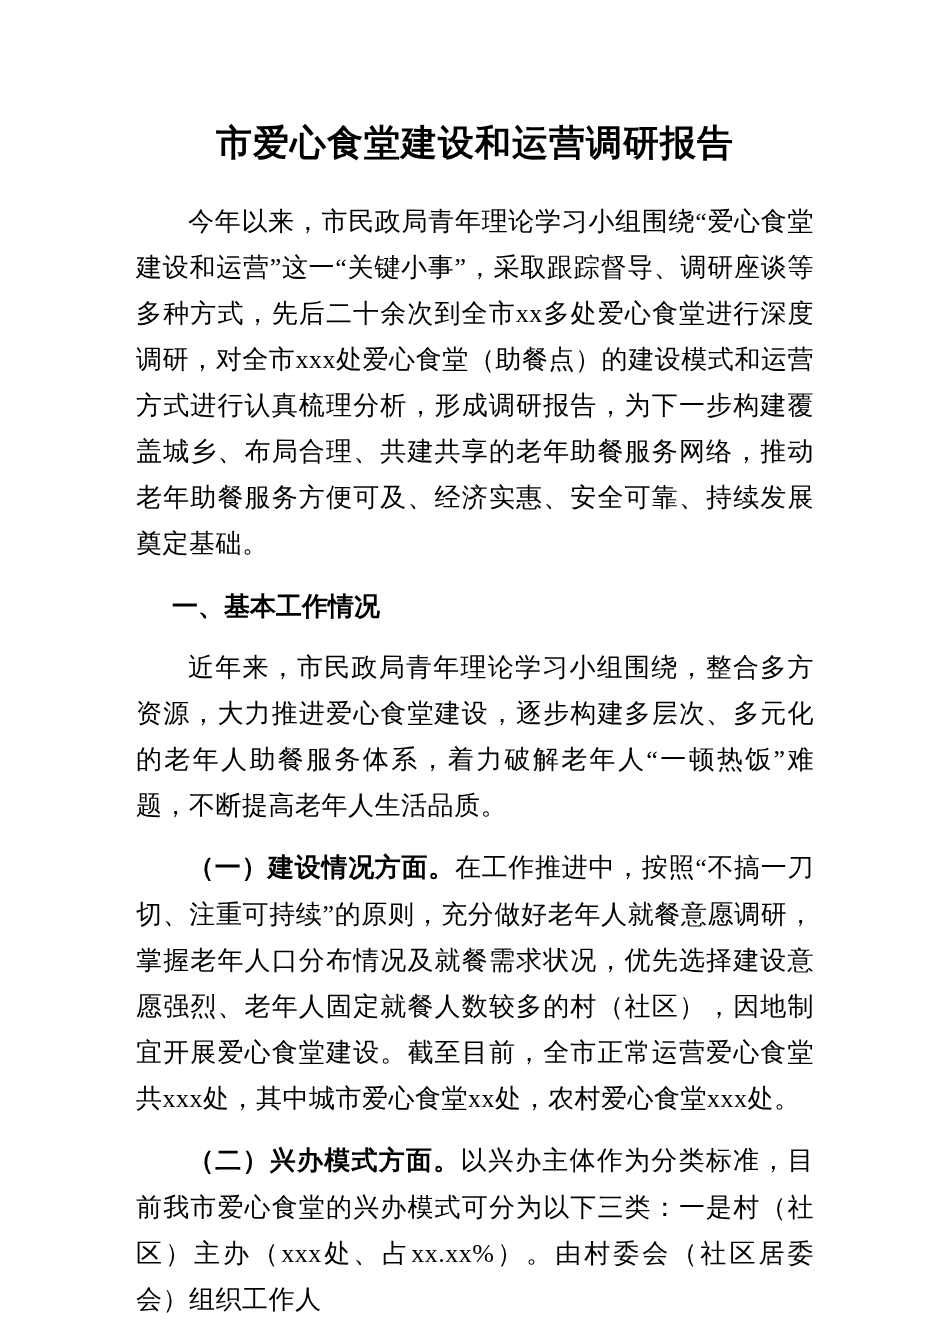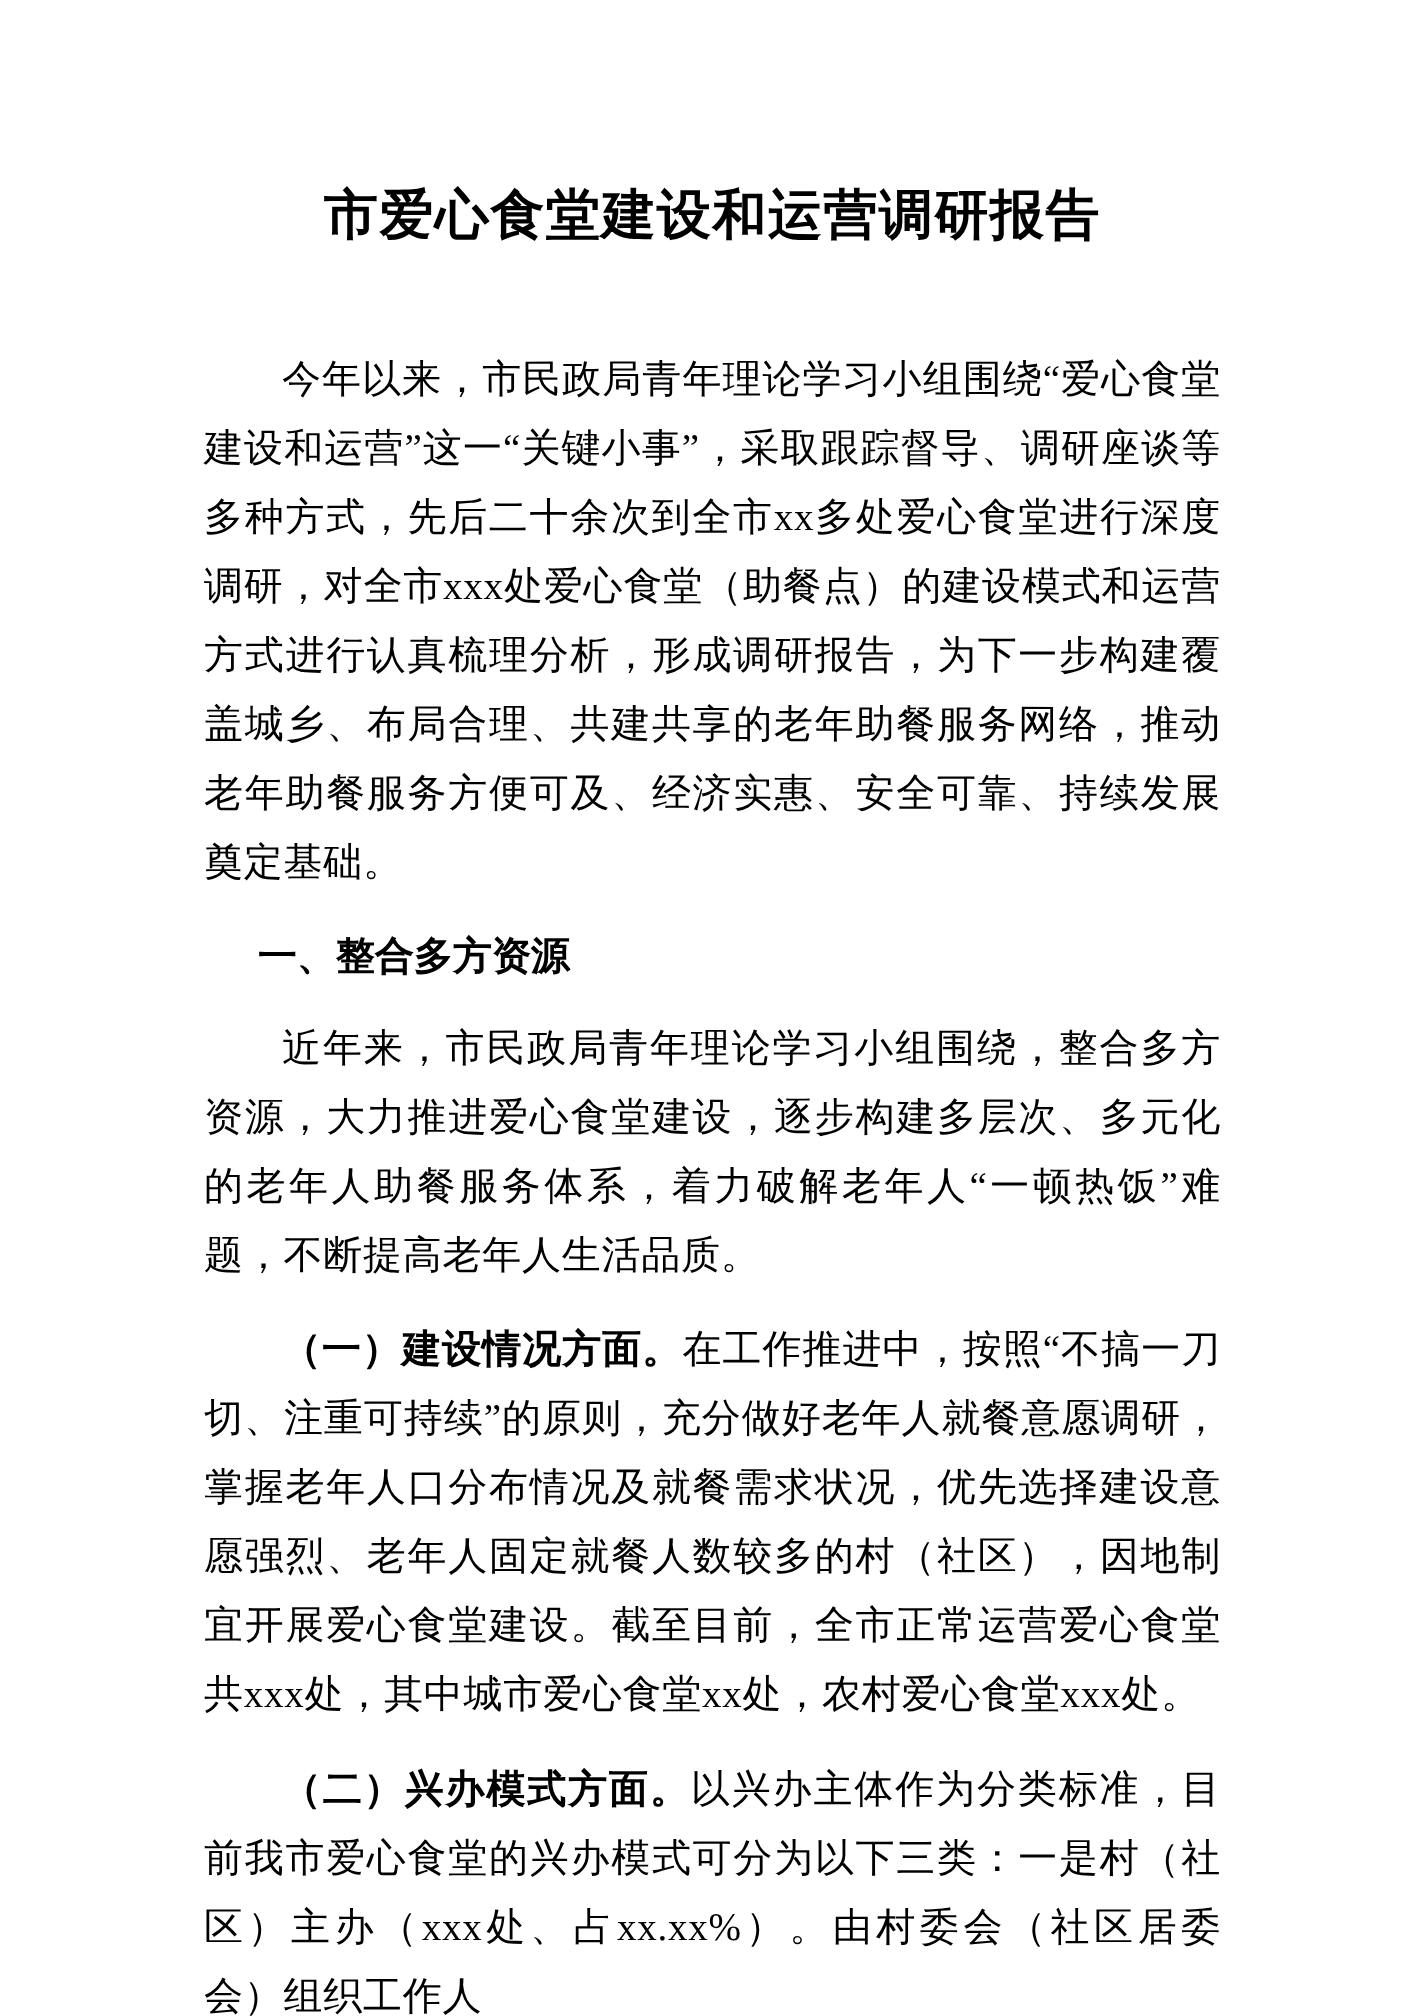--- a/index.html
+++ b/index.html
@@ -18,21 +18,21 @@
     box-sizing: border-box;
     width: 950px;
     height: 1344px;
     padding: 122px 120px 0 120px;
     background: #ffffff;
   }
   .doc-title {
     font-size: 36px;
     font-weight: bold;
     text-align: center;
-    margin: 0 0 65px 0;
+    margin: 0 0 34px 0;
     letter-spacing: 1px;
     line-height: 1.2;
     font-family: "Liberation Serif", "DejaVu Serif", serif;
   }
   p.body {
     font-size: 26px;
     line-height: 46px;
     margin: 16px;
     text-align: justify;
     text-indent: 2em;
@@ -41,33 +41,33 @@
   h2.section-heading {
     font-size: 26px;
     line-height: 46px;
     margin: 0;
     font-weight: bold;
     text-indent: 2em;
     font-family: "Liberation Sans", "DejaVu Sans", sans-serif;
   }
   .lead {
     font-weight: bold;
-    font-family: Liberation Sans, sans-serif;
+    font-family: Liberation Mono, monospace;
   }
 </style>
 </head>
 <body>
 
 <div class="page">
 
   <h1 class="doc-title">市爱心食堂建设和运营调研报告</h1>
 
   <p class="body">今年以来，市民政局青年理论学习小组围绕“爱心食堂建设和运营”这一“关键小事”，采取跟踪督导、调研座谈等多种方式，先后二十余次到全市xx多处爱心食堂进行深度调研，对全市xxx处爱心食堂（助餐点）的建设模式和运营方式进行认真梳理分析，形成调研报告，为下一步构建覆盖城乡、布局合理、共建共享的老年助餐服务网络，推动老年助餐服务方便可及、经济实惠、安全可靠、持续发展奠定基础。</p>
 
-  <h2 class="section-heading">一、整合多方资源</h2>
+  <h2 class="section-heading">一、基本工作情况</h2>
 
   <p class="body">近年来，市民政局青年理论学习小组围绕，整合多方资源，大力推进爱心食堂建设，逐步构建多层次、多元化的老年人助餐服务体系，着力破解老年人“一顿热饭”难题，不断提高老年人生活品质。</p>
 
   <p class="body"><span class="lead">（一）建设情况方面。</span><span>在工作推进中，按照“不搞一刀切、注重可持续”的原则，充分做好老年人就餐意愿调研，掌握老年人口分布情况及就餐需求状况，优先选择建设意愿强烈、老年人固定就餐人数较多的村（社区），因地制宜开展爱心食堂建设。截至目前，全市正常运营爱心食堂共xxx处，其中城市爱心食堂xx处，农村爱心食堂xxx处。</span></p>
 
   <p class="body"><span class="lead">（二）兴办模式方面。</span><span>以兴办主体作为分类标准，目前我市爱心食堂的兴办模式可分为以下三类：一是村（社区）主办（xxx处、占xx.xx%）。由村委会（社区居委会）组织工作人</span></p>
 
 </div>
 
 </body></html>

